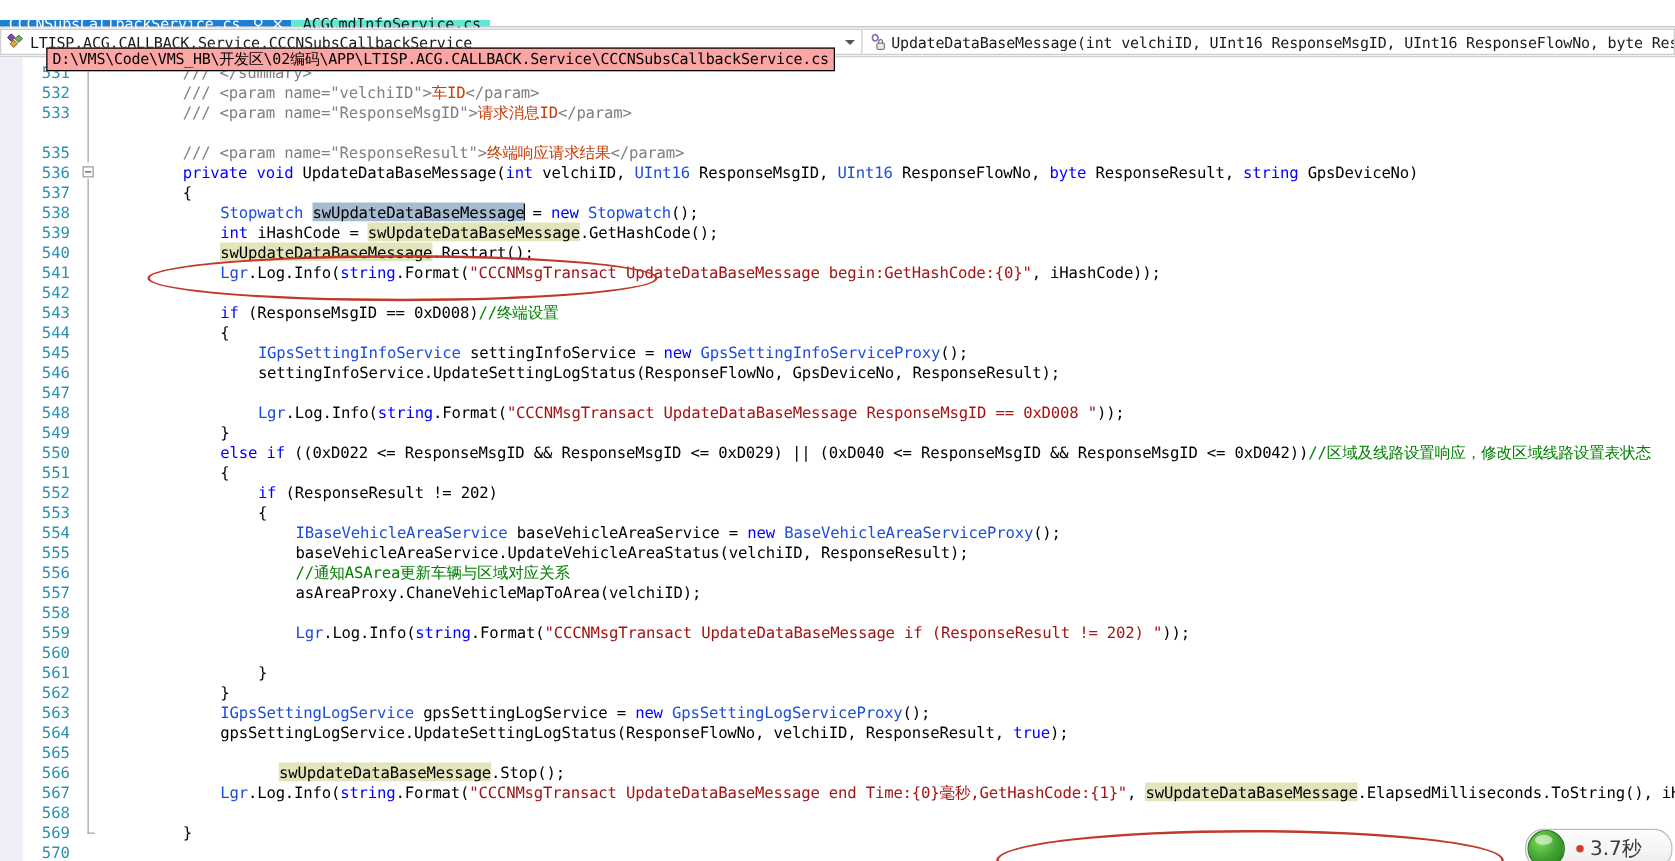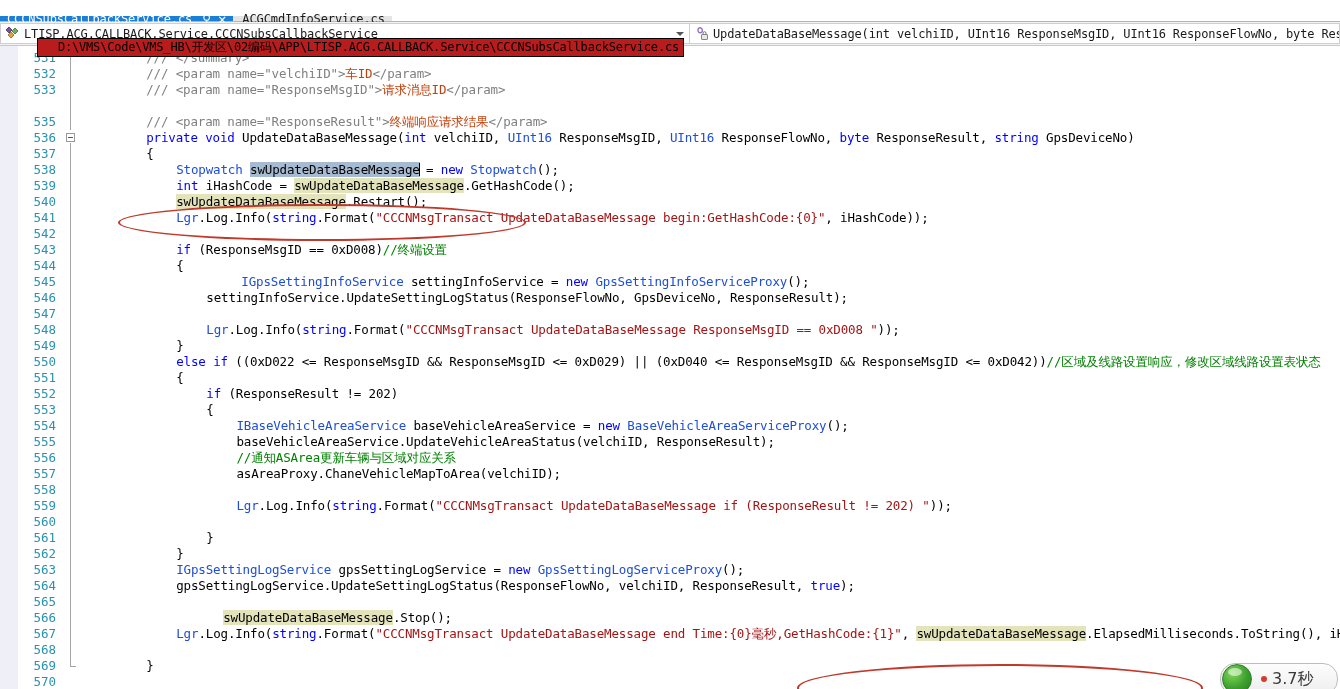--- a/index.html
+++ b/index.html
@@ -32,21 +32,21 @@
     white-space: nowrap;
     font-family: "DejaVu Sans Mono", "Liberation Mono", monospace;
     letter-spacing: -0.1px;
     margin-top: 16px;
   }
   .tab.active {
     background: #1C7FD6;
     color: #ffffff;
   }
   .tab.inactive {
-    background: #e5e5e5;
+    background: #5eead4;
     color: #1a1a1a;
     padding-left: 9px;
   }
   .tab-icons {
     display: flex;
     align-items: center;
     gap: 7px;
     margin-left: 10px;
   }
   .pin-icon, .close-icon {
@@ -109,25 +109,25 @@
     border-right: 4px solid transparent;
     border-top: 4px solid #555;
     flex: 0 0 auto;
   }
 
   
   #tooltip {
     position: absolute;
     left: 37px;
     top: 38px;
-    background: #b91c1c;
+    background: #fca5a5;
     border: 1px solid #000000;
     font-size: 12px;
     color: #000;
-    padding: 1px 4px 2px 20px;
+    padding: 1px 4px 2px 4px;
     white-space: nowrap;
     z-index: 60;
     font-family: "DejaVu Sans Mono", "Liberation Mono", monospace;
     letter-spacing: -0.2px;
     line-height: 14px;
   }
 
   
   #editor {
     position: relative;
@@ -323,21 +323,21 @@
       <div class="ln-row" style="top: 68px; position: absolute; left: 0px; right: 0px;"><span class="lno">535</span><span class="code" style="left: 146.16px;"><span class="xdoc">/// </span><span class="xtag">&lt;param name="ResponseResult"&gt;</span><span class="xval">终端响应请求结果</span><span class="xtag">&lt;/param&gt;</span></span></div>
       <div class="ln-row" style="top: 84px; position: absolute; left: 0px; right: 0px;"><span class="lno">536</span><span class="fold"></span><span class="code" style="left: 146.16px;"><span class="kw">private</span><span> </span><span class="kw">void</span><span> UpdateDataBaseMessage(</span><span class="kw">int</span><span> velchiID, </span><span class="typ">UInt16</span><span> ResponseMsgID, </span><span class="typ">UInt16</span><span> ResponseFlowNo, </span><span class="kw">byte</span><span> ResponseResult, </span><span class="kw">string</span><span> GpsDeviceNo)</span></span></div>
       <div class="ln-row" style="top: 100px; position: absolute; left: 0px; right: 0px;"><span class="lno">537</span><span class="code" style="left: 146.16px;"><span>{</span></span></div>
       <div class="ln-row" style="top: 116px; position: absolute; left: 0px; right: 0px;"><span class="lno">538</span><span class="code" style="left: 176.24px;"><span class="typ">Stopwatch</span><span> </span><span class="sel">swUpdateDataBaseMessage</span><span class="caret"></span><span> = </span><span class="kw">new</span><span> </span><span class="typ">Stopwatch</span><span>();</span></span></div>
       <div class="ln-row" style="top: 132px; position: absolute; left: 0px; right: 0px;"><span class="lno">539</span><span class="code" style="left: 176.24px;"><span class="kw">int</span><span> iHashCode = </span><span class="hl">swUpdateDataBaseMessage</span><span>.GetHashCode();</span></span></div>
       <div class="ln-row" style="top: 148px; position: absolute; left: 0px; right: 0px;"><span class="lno">540</span><span class="code" style="left: 176.24px;"><span class="hl">swUpdateDataBaseMessage</span><span>.Restart();</span></span></div>
       <div class="ln-row" style="top: 164px; position: absolute; left: 0px; right: 0px;"><span class="lno">541</span><span class="code" style="left: 176.24px;"><span class="typ">Lgr</span><span>.Log.Info(</span><span class="kw">string</span><span>.Format(</span><span class="str">"CCCNMsgTransact UpdateDataBaseMessage begin:GetHashCode:{0}"</span><span>, iHashCode));</span></span></div>
       <div class="ln-row" style="top: 180px; position: absolute; left: 0px; right: 0px;"><span class="lno">542</span><span class="code" style="left: 86px;"></span></div>
       <div class="ln-row" style="top: 196px; position: absolute; left: 0px; right: 0px;"><span class="lno">543</span><span class="code" style="left: 176.24px;"><span class="kw">if</span><span> (ResponseMsgID == 0xD008)</span><span class="cmt">//终端设置</span></span></div>
       <div class="ln-row" style="top: 212px; position: absolute; left: 0px; right: 0px;"><span class="lno">544</span><span class="code" style="left: 176.24px;"><span>{</span></span></div>
-      <div class="ln-row" style="top: 228px; position: absolute; left: 0px; right: 0px;"><span class="lno">545</span><span class="code" style="left: 206.32px; margin-left: 35px;"><span class="typ">IGpsSettingInfoService</span><span> settingInfoService = </span><span class="kw">new</span><span> </span><span class="typ">GpsSettingInfoServiceProxy</span><span>();</span></span></div>
+      <div class="ln-row" style="top: 228px; position: absolute; left: 0px; right: 0px;"><span class="lno">545</span><span class="code" style="left: 206.32px;"><span class="typ">IGpsSettingInfoService</span><span> settingInfoService = </span><span class="kw">new</span><span> </span><span class="typ">GpsSettingInfoServiceProxy</span><span>();</span></span></div>
       <div class="ln-row" style="top: 244px; position: absolute; left: 0px; right: 0px;"><span class="lno">546</span><span class="code" style="left: 206.32px;"><span>settingInfoService.UpdateSettingLogStatus(ResponseFlowNo, GpsDeviceNo, ResponseResult);</span></span></div>
       <div class="ln-row" style="top: 260px; position: absolute; left: 0px; right: 0px;"><span class="lno">547</span><span class="code" style="left: 86px;"></span></div>
       <div class="ln-row" style="top: 276px; position: absolute; left: 0px; right: 0px;"><span class="lno">548</span><span class="code" style="left: 206.32px;"><span class="typ">Lgr</span><span>.Log.Info(</span><span class="kw">string</span><span>.Format(</span><span class="str">"CCCNMsgTransact UpdateDataBaseMessage ResponseMsgID == 0xD008 "</span><span>));</span></span></div>
       <div class="ln-row" style="top: 292px; position: absolute; left: 0px; right: 0px;"><span class="lno">549</span><span class="code" style="left: 176.24px;"><span>}</span></span></div>
       <div class="ln-row" style="top: 308px; position: absolute; left: 0px; right: 0px;"><span class="lno">550</span><span class="code" style="left: 176.24px;"><span class="kw">else</span><span> </span><span class="kw">if</span><span> ((0xD022 &lt;= ResponseMsgID &amp;&amp; ResponseMsgID &lt;= 0xD029) || (0xD040 &lt;= ResponseMsgID &amp;&amp; ResponseMsgID &lt;= 0xD042))</span><span class="cmt">//区域及线路设置响应，修改区域线路设置表状态</span></span></div>
       <div class="ln-row" style="top: 324px; position: absolute; left: 0px; right: 0px;"><span class="lno">551</span><span class="code" style="left: 176.24px;"><span>{</span></span></div>
       <div class="ln-row" style="top: 340px; position: absolute; left: 0px; right: 0px;"><span class="lno">552</span><span class="code" style="left: 206.32px;"><span class="kw">if</span><span> (ResponseResult != 202)</span></span></div>
       <div class="ln-row" style="top: 356px; position: absolute; left: 0px; right: 0px;"><span class="lno">553</span><span class="code" style="left: 206.32px;"><span>{</span></span></div>
       <div class="ln-row" style="top: 372px; position: absolute; left: 0px; right: 0px;"><span class="lno">554</span><span class="code" style="left: 236.4px;"><span class="typ">IBaseVehicleAreaService</span><span> baseVehicleAreaService = </span><span class="kw">new</span><span> </span><span class="typ">BaseVehicleAreaServiceProxy</span><span>();</span></span></div>
       <div class="ln-row" style="top: 388px; position: absolute; left: 0px; right: 0px;"><span class="lno">555</span><span class="code" style="left: 236.4px;"><span>baseVehicleAreaService.UpdateVehicleAreaStatus(velchiID, ResponseResult);</span></span></div>

